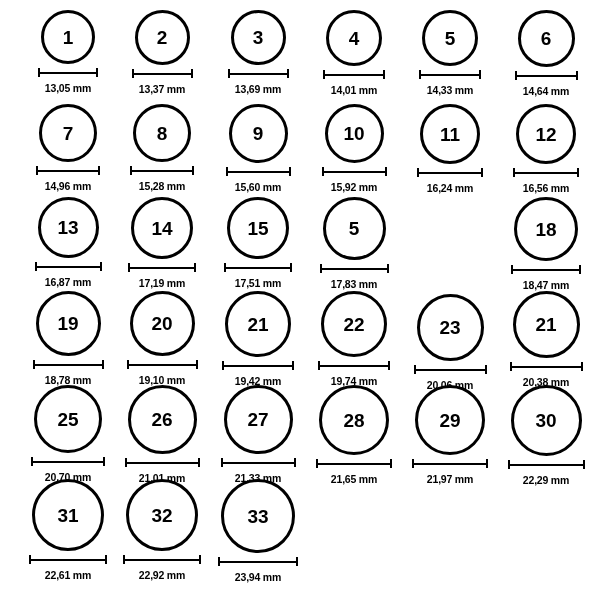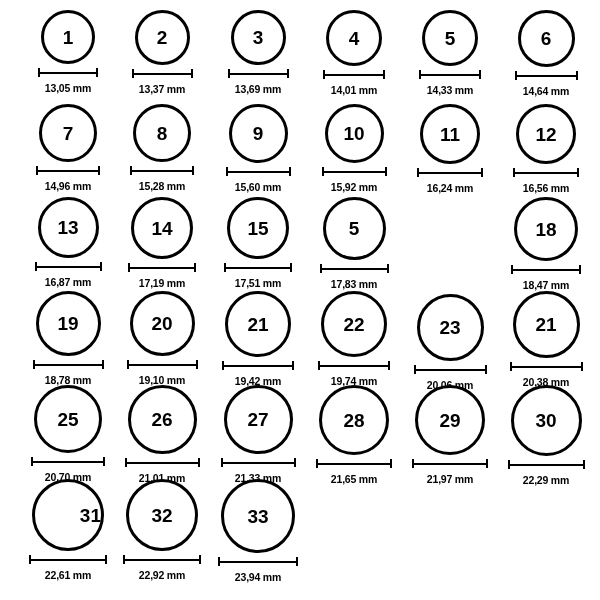--- a/index.html
+++ b/index.html
@@ -388,21 +388,21 @@
         <span class="ring-number" style="font-size: 19px;">30</span>
       </div>
       <div class="measure" style="width: 77px;">
         <div class="bar"></div>
         <div class="cap left"></div>
         <div class="cap right"></div>
       </div>
       <div class="mm-label">22,29 mm</div>
     </div>
     <div class="ring-cell" style="left: 18px; top: 479px;">
-      <div class="ring-circle" style="width: 72px; height: 72px; justify-content: flex-end;">
+      <div class="ring-circle" style="width: 72px; height: 72px;">
         <span class="ring-number" style="font-size: 19px;">31</span>
       </div>
       <div class="measure" style="width: 78px;">
         <div class="bar"></div>
         <div class="cap left"></div>
         <div class="cap right"></div>
       </div>
       <div class="mm-label">22,61 mm</div>
     </div>
     <div class="ring-cell" style="left: 112px; top: 479px;">

